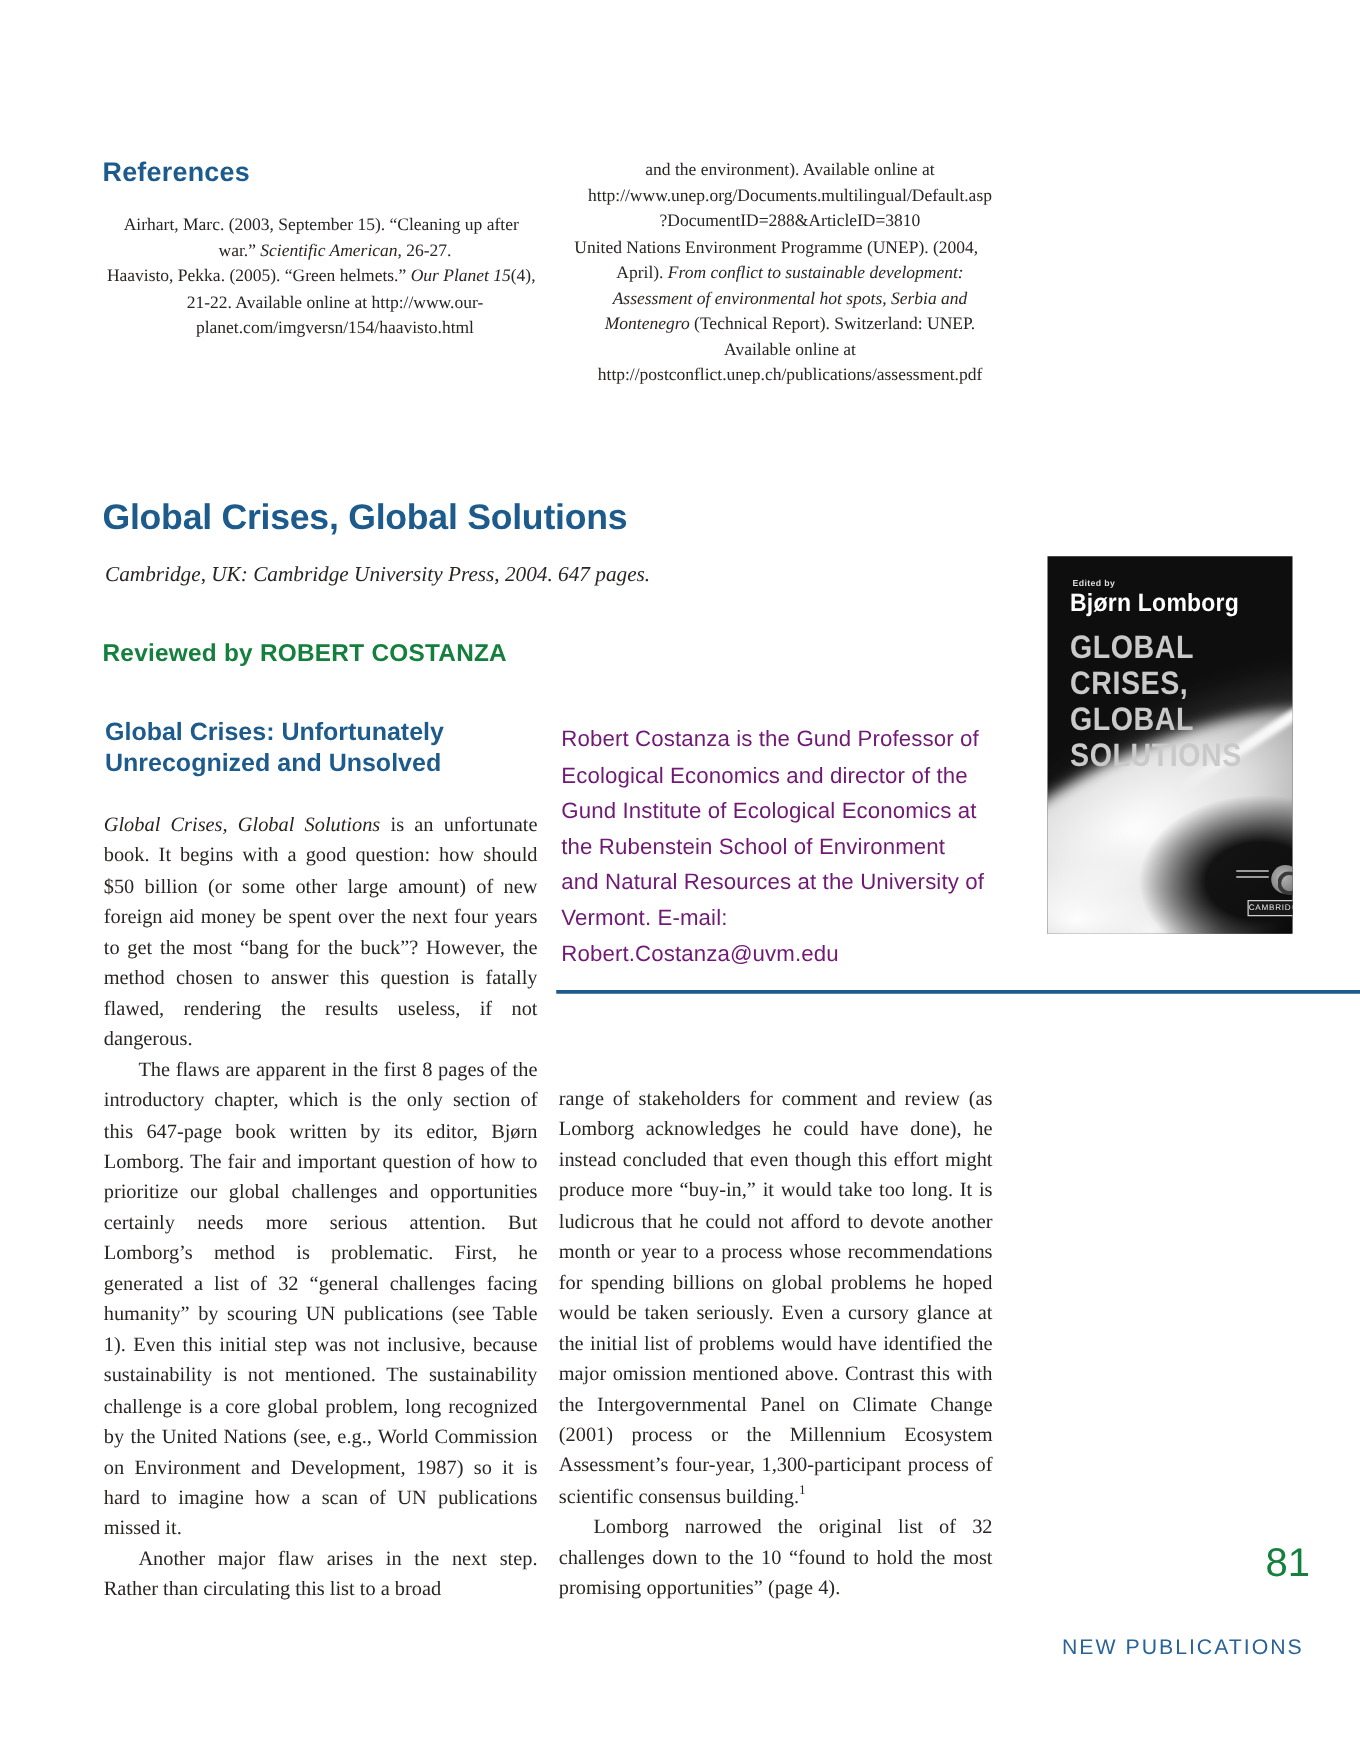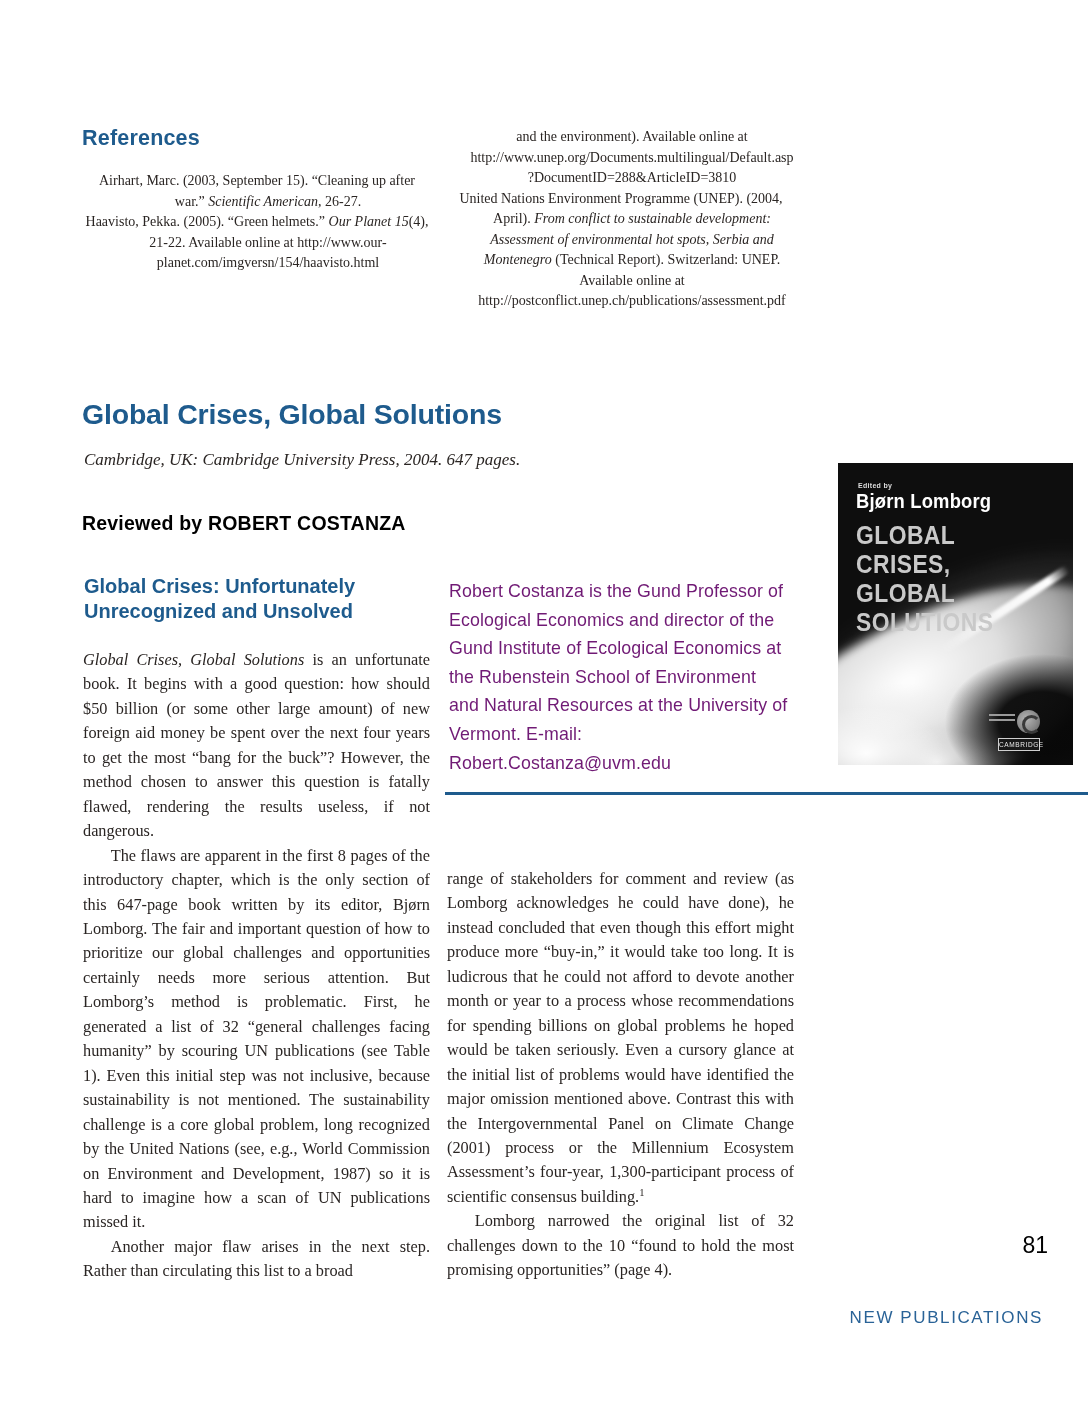--- a/index.html
+++ b/index.html
@@ -7,21 +7,21 @@
        font-family:"Liberation Serif", serif;color:#2a2523;}
   .abs{position:absolute;}
 
   
   .refs-heading{left:82px;top:126px;font-family:"Liberation Sans",sans-serif;
     font-size:21.5px;font-weight:700;color:#1e5b8d;letter-spacing:.2px;margin:0;}
   .title{left:82px;top:398px;font-family:"Liberation Sans",sans-serif;
     font-size:28.5px;font-weight:700;color:#1e5b8d;letter-spacing:-.2px;margin:0;}
   .byline{left:84px;top:447px;font-style:italic;font-size:17px;line-height:25.5px;color:#2a2523;}
   .reviewed-by{left:82px;top:512px;font-family:"Liberation Sans",sans-serif;
-    font-size:19.5px;font-weight:700;color:#000000;margin:0;letter-spacing:.2px;}
+    font-size:19.5px;font-weight:700;color:#15803d;margin:0;letter-spacing:.2px;}
   .section-heading{left:84px;top:574px;font-family:"Liberation Sans",sans-serif;
     font-size:20px;font-weight:700;color:#1e5b8d;line-height:25px;margin:0;}
 
   
   .refs-col{width:348px;font-size:14px;line-height:20.5px;text-align:center;}
   .refs-col p{margin:0;overflow-wrap:anywhere;}
   .refs-col p.ref{padding-left:22px;text-indent:-22px;}
   .refs-col p.ref-cont{padding-left:22px;text-indent:0;}
   .refs-left{left:83px;top:171px;}
   .refs-right{left:447px;top:127px;}
@@ -35,21 +35,21 @@
   sup{font-size:.65em;vertical-align:super;line-height:0;}
 
   
   .bio{left:449px;top:577px;width:340px;font-family:"Liberation Sans",sans-serif;
     font-size:17.8px;line-height:28.6px;color:#701a75;letter-spacing:.1px;}
 
   
   .divider{left:445px;top:792px;width:643px;height:2.5px;background:#1e5b8d;}
 
   
-  .cover{left:838px;top:463px;width:235px;height:302px;background:#0e0e0e;overflow:hidden;}
+  .cover{left:838px;top:445px;width:196px;height:302px;background:#0e0e0e;overflow:hidden;}
   .earth-band{position:absolute;left:-130px;top:158px;width:430px;height:180px;border-radius:50%;
     transform:rotate(-27deg);transform-origin:center;
     background:radial-gradient(ellipse at 50% 32%, #ffffff 0%, #e0e0e0 32%, #a8a8a8 55%, #6a6a6a 68%, rgba(40,40,40,0) 78%);
     filter:blur(5px);}
   .earth-haze{position:absolute;left:-90px;top:120px;width:420px;height:200px;border-radius:50%;
     transform:rotate(-27deg);
     background:radial-gradient(ellipse at 55% 45%, rgba(150,150,150,.45) 0%, rgba(90,90,90,.25) 45%, rgba(0,0,0,0) 70%);
     filter:blur(8px);}
   .earth-limb{position:absolute;left:92px;top:142px;width:150px;height:9px;
     transform:rotate(-33deg);border-radius:5px;
@@ -76,21 +76,21 @@
   .cover-mark::before{content:"";position:absolute;left:5px;top:5px;width:13px;height:13px;
     border-radius:50%;border:3px solid #3a3a3a;border-right-color:transparent;}
   .mark-lines{position:absolute;left:-28px;top:4px;width:26px;height:10px;
     background:linear-gradient(#9a9a9a 0 1.5px, transparent 1.5px 5px, #9a9a9a 5px 6.5px, transparent 6.5px);}
   .cover-pub{position:absolute;left:160px;top:275px;width:42px;box-sizing:border-box;
     border:1px solid #cfcfcf;background:#181818;color:#e8e8e8;text-align:center;
     font-family:"Liberation Sans",sans-serif;font-size:6.5px;letter-spacing:.6px;padding:2px 0;}
 
   
   .page-number{right:40px;top:1232px;font-family:"Liberation Sans",sans-serif;
-    font-size:23px;color:#000000;}
+    font-size:32px;color:#15803d;}
   .footer{right:45px;top:1308px;font-family:"Liberation Sans",sans-serif;
     font-size:17px;color:#2a6397;letter-spacing:1.6px;}
 </style>
 </head>
 <body>
 
 <div>
 
   <h2 class="abs refs-heading">References</h2>
   <div class="abs refs-col refs-left">

